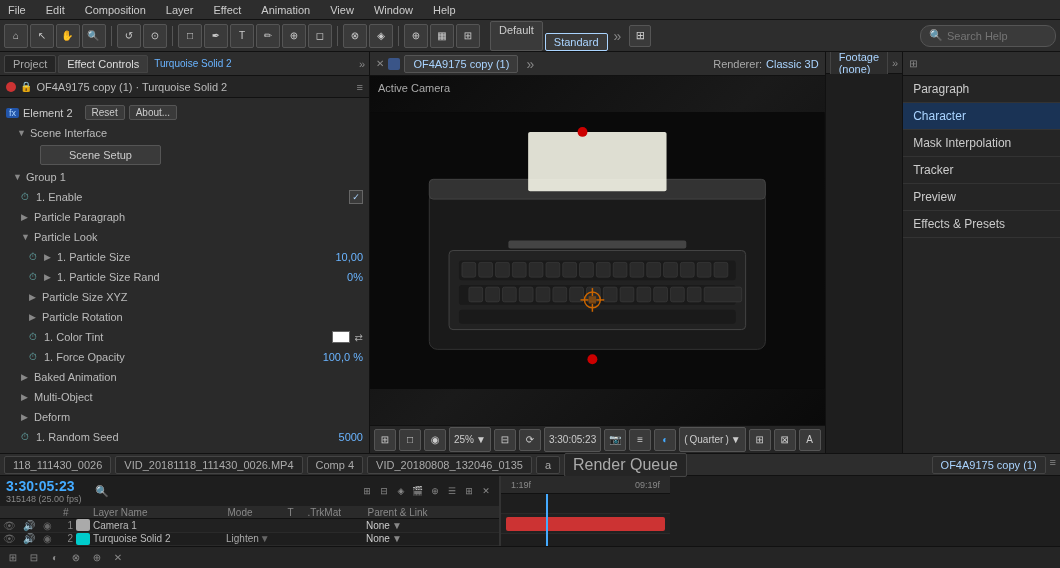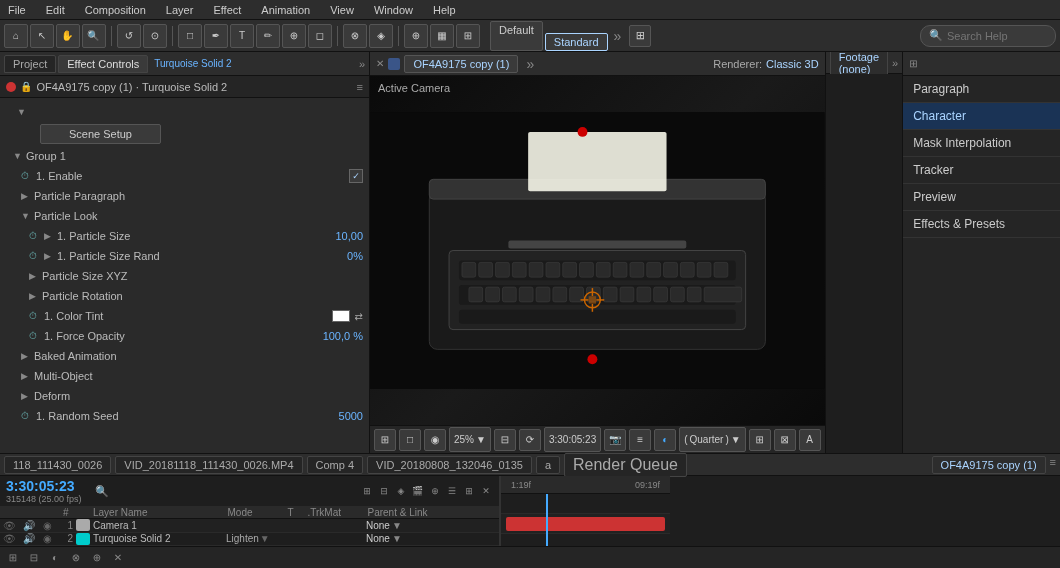--- a/index.html
+++ b/index.html
@@ -560,24 +560,31 @@
 
     <div class="subpanel-header">
       <div class="close-btn"></div>
       <span class="lock-icon">🔒</span>
       <span>OF4A9175 copy (1) · Turquoise Solid 2</span>
       <span style="margin-left:auto; color:#888; cursor:pointer;">≡</span>
     </div>
 
     <div class="effect-controls">
 
+      <div class="fx-header">
+        <span class="fx-badge">fx</span>
+        <span style="color:#ccc;">Element 2</span>
+        <button class="scene-setup-btn" style="margin:0 0 0 8px; padding:1px 6px; font-size:10px;">Reset</button>
+        <button class="scene-setup-btn" style="margin:0; padding:1px 6px; font-size:10px;">About...</button>
+      </div>
 
       <div class="tree-row">
         <span class="indent" style="width:8px;"></span>
         <span class="arrow">▼</span>
+        <span class="label">Scene Interface</span>
       </div>
 
       <div style="padding: 2px 20px;">
         <button class="scene-setup-btn">Scene Setup</button>
       </div>
 
       <div class="tree-row">
         <span class="indent" style="width:4px;"></span>
         <span class="arrow">▼</span>
         <span class="label">Group 1</span>

